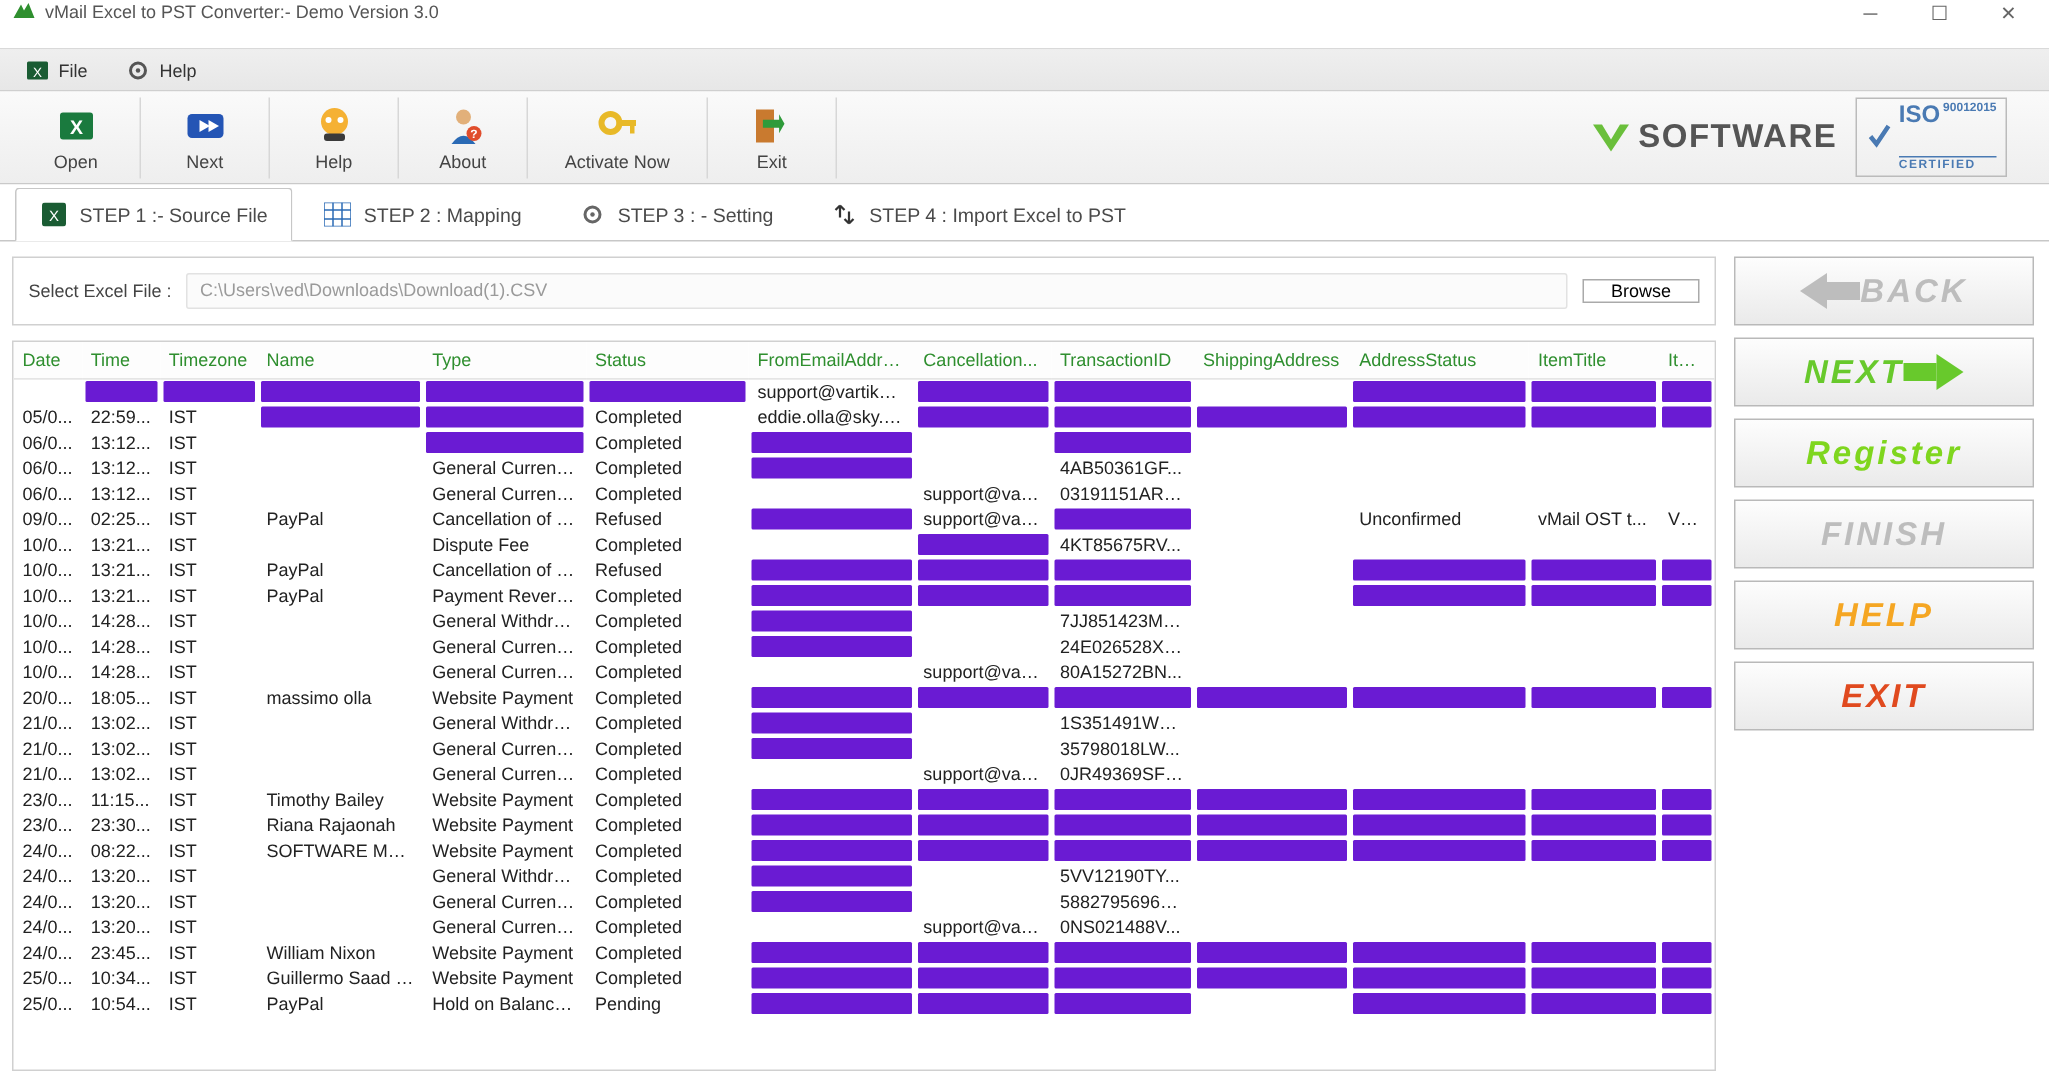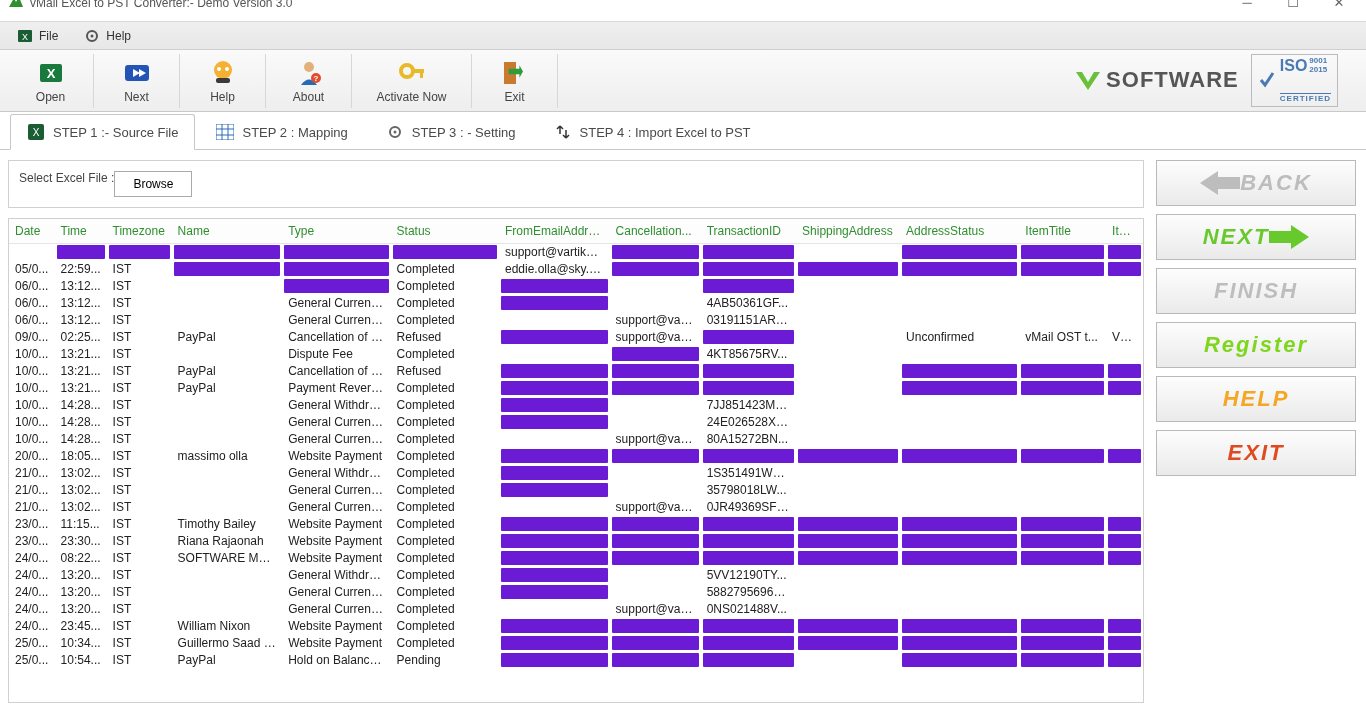--- a/index.html
+++ b/index.html
@@ -1,57 +1,57 @@
 <!DOCTYPE html>
 <html><head>
 <meta charset="utf-8">
 <style>
 * { box-sizing: border-box; margin: 0; padding: 0; font-family: "Segoe UI", Tahoma, sans-serif; }
 body { width: 1366px; height: 721px; background: #fff; overflow: hidden; font-size: 12px; color: #333; }
 
 
-.titlebar { height: 22px; background: #fff; display: flex; align-items: center; padding: 0 4px 16px 8px; border-bottom: 1px solid #d9d9d9; }
+.titlebar { height: 33px; background: #fff; display: flex; align-items: center; padding: 0 4px 16px 8px; border-bottom: 1px solid #d9d9d9; }
 .titlebar .app-icon { width: 16px; height: 16px; margin-right: 6px; }
 .titlebar .title { flex: 1; color: #555; font-size: 12px; }
 .win-controls { display: flex; height: 100%; }
 .win-controls div { width: 46px; display: flex; align-items: center; justify-content: center; font-size: 13px; color: #666; }
 
 
 .menubar { height: 28px; background: linear-gradient(#efefef,#e7e7e7); display: flex; align-items: stretch; border-bottom: 1px solid #cfcfcf; padding: 0 4px; }
 .menubar .menu-item { display: flex; align-items: center; padding: 0 10px; gap: 6px; border: 1px solid transparent; border-radius: 3px; margin: 2px 2px; }
 .menubar .mi-icon { width: 16px; height: 16px; display: flex; align-items: center; justify-content: center; color:#2d7a2d; }
 
 
 .toolbar { height: 62px; background: linear-gradient(#fafafa,#eeeeee); border-bottom: 1px solid #c9c9c9; display: flex; align-items: center; padding: 0 8px; gap: 0; }
 .tool-btn { width: 86px; height: 54px; display: flex; flex-direction: column; align-items: center; justify-content: center; gap: 2px; border-right: 1px solid #d7d7d7; cursor: pointer; }
 .tool-btn.wide { width: 120px; }
 .tool-btn .ti { width: 30px; height: 30px; display:flex;align-items:center;justify-content:center; }
 .tool-btn span.lbl { font-size: 12px; color: #444; text-align: center; }
 .toolbar-spacer { flex: 1; }
 .brand { display:flex; align-items:center; gap:12px; padding-right:20px; }
 .brand .logo { display:flex; align-items:center; gap:4px; font-weight:600; font-size:22px; color:#555; letter-spacing:1px;}
 .brand .iso { border:1px solid #bbb; padding:2px 6px; font-size:10px; line-height:1.1; color:#4a7ab3; font-weight:700; display:flex; align-items:center; gap:4px;}
-.brand .iso .bars { display:flex; flex-direction:column; font-size:8px; color:#4a7ab3; }
+.brand .iso .bars { display:flex; flex-direction:row; font-size:8px; color:#4a7ab3; }
 .brand .iso .cert { font-size:8px; color:#4a7ab3; letter-spacing:1px; border-top:1px solid #4a7ab3; margin-top:18px; padding-top:1px;}
 
 
 .steps { height: 38px; display:flex; align-items:flex-end; padding: 0 10px; border-bottom:1px solid #c7c7c7; gap:4px; background:#fff;}
 .step-tab { display:flex; align-items:center; gap:8px; padding:8px 16px; font-size:13px; color:#4a4a4a; cursor:pointer; border:1px solid transparent; border-bottom:none; }
 .step-tab.active { background:#fff; border:1px solid #c7c7c7; border-bottom:1px solid #fff; margin-bottom:-1px; border-radius:3px 3px 0 0;}
 .step-tab .si { width:18px; height:18px; display:flex;align-items:center;justify-content:center; color:#2d7a2d;}
 
 
 .main { display:flex; height: calc(721px - 30px - 28px - 62px - 38px); }
 .left { flex:1; padding:10px 8px; display:flex; flex-direction:column; }
 .right { width:214px; padding:10px 10px 10px 4px; }
 
-.filebar { display:flex; gap:0; border:1px solid #d0d0d0; padding:10px 10px; margin-bottom:10px; }
+.filebar { display:flex; align-items:center; gap:10px; border:1px solid #d0d0d0; padding:10px 10px; margin-bottom:10px; }
 .filebar label { font-size:12px; color:#444; }
 .filebar .path { flex:1; height:24px; background:#fbfbfb; border:1px solid #e2e2e2; color:#9a9a9a; padding:3px 8px; font-size:12px; border-radius:2px; }
-.filebar button { height:26px; padding:0 18px; background:#fff; border:1px solid #aaa; font-size:12px; cursor:pointer; }
+.filebar button { height:16px; padding:0 18px; background:#fff; border:1px solid #aaa; font-size:12px; cursor:pointer; }
 
 .grid-wrap { flex:1; border:1px solid #d0d0d0; overflow:auto; position:relative; }
 table { border-collapse:collapse; width:100%; font-size:12px; table-layout:fixed; }
 thead th { text-align:left; padding:5px 6px; color:#2f8f2f; font-weight:400; background:#fdfdfd; border-bottom:1px solid #e5e5e5; white-space:nowrap; overflow:hidden; text-overflow:ellipsis; position:sticky; top:0;}
 tbody td { padding:1px 6px; height:17px; color:#222; white-space:nowrap; overflow:hidden; text-overflow:ellipsis; position:relative;}
 .redact { position:absolute; background:#6a1bd3; height:14px; top:1px; border-radius:1px; }
 
 col.c-date{width:42px}col.c-time{width:48px}col.c-tz{width:60px}col.c-name{width:102px}col.c-type{width:100px}col.c-status{width:100px}col.c-from{width:102px}col.c-to{width:84px}col.c-tx{width:88px}col.c-ship{width:96px}col.c-addr{width:110px}col.c-item{width:80px}col.c-iteml{width:34px}
 
 
@@ -234,20 +234,21 @@
         </svg>
       </span>
     <span>STEP 4 : Import Excel to PST</span>
   </div>
 </div>
 
 <div class="main">
   <div class="left">
     <div class="filebar">
       <label>Select Excel File :</label>
+      <div class="path">C:\Users\ved\Downloads\Download(1).CSV</div>
       <button>Browse</button>
     </div>
     <div class="grid-wrap">
       <table>
         <colgroup>
           <col class="c-date">
             <col class="c-time">
             <col class="c-tz">
             <col class="c-name">
             <col class="c-type">
@@ -665,26 +666,26 @@
         </span>
       <span>BACK</span>
     </div>
     <div class="big-btn next">
       <span>NEXT</span>
       <span class="next-arrow">
           <span class="arrow-right-stem"></span>
           <span class="arrow-right"></span>
         </span>
     </div>
+    <div class="big-btn register">
+      <span>Register</span>
+    </div>
     <div class="big-btn finish">
       <span>FINISH</span>
     </div>
-    <div class="big-btn register">
-      <span>Register</span>
-    </div>
     <div class="big-btn help">
       <span>HELP</span>
     </div>
     <div class="big-btn exit">
       <span>EXIT</span>
     </div>
   </div>
 </div>
 
 </body></html>

